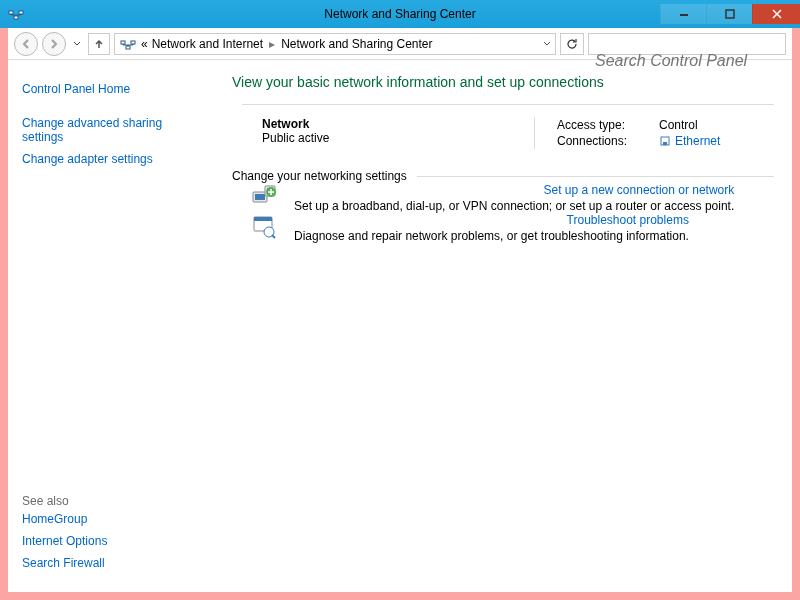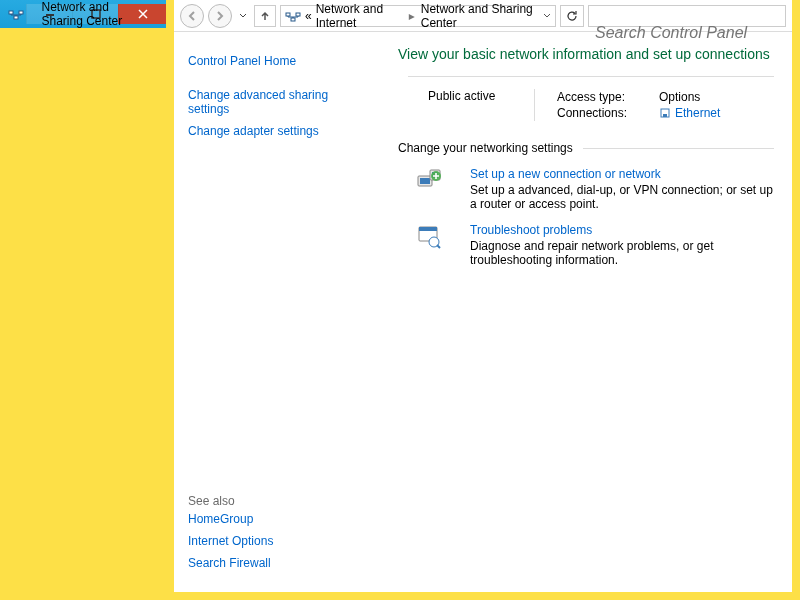--- a/index.html
+++ b/index.html
@@ -1,17 +1,17 @@
 <!DOCTYPE html>
 <html><head>
 <meta charset="utf-8">
 <style>
 * { box-sizing: border-box; margin: 0; padding: 0; }
 body { font-family: "Segoe UI", Tahoma, sans-serif; font-size: 12px; background: #18a0e0; width: 800px; height: 600px; overflow: hidden; }
-.window { width: 800px; height: 600px; background: #fde047; display: flex; flex-direction: row; }
+.window { width: 800px; height: 600px; background: #fca5a5; display: flex; flex-direction: column; }
 .titlebar { height: 28px; display: flex; align-items: center; position: relative; background: linear-gradient(#27aae1, #1a9fd9); color: #000; }
 .titlebar .title-icon { width: 20px; height: 20px; margin-left: 6px; display: flex; align-items: center; justify-content: center; }
 .titlebar .title { position: absolute; left: 50%; transform: translateX(-50%); font-size: 12px; color: #000; }
 .win-controls { margin-left: auto; display: flex; height: 20px; }
 .win-btn { width: 46px; height: 20px; display: flex; align-items: center; justify-content: center; background: rgba(255,255,255,0.08); border-left: 1px solid rgba(0,0,0,0.06); }
 .win-btn.minimize, .win-btn.maximize { background: rgba(255,255,255,0.15); }
 .win-btn.close { background: #c9452f; color: #fff; width: 48px; }
 .content-area { flex: 1; background: #fff; margin: 0 8px 8px 8px; display: flex; flex-direction: column; }
 .nav-row { height: 32px; display: flex; align-items: center; padding: 0 6px; gap: 4px; border-bottom: 1px solid #dcdcdc; }
 .nav-arrow { width: 24px; height: 24px; border: 1px solid #bbb; border-radius: 50%; display: flex; align-items: center; justify-content: center; color: #a0a0a0; background: #f7f7f7; }
@@ -35,21 +35,21 @@
 .heading { color: #006a3b; font-size: 14px; margin-bottom: 14px; }
 .section-title { font-size: 12px; color: #000; display: flex; align-items: center; margin-top: 6px; }
 .section-title .line { flex: 1; height: 1px; background: #dcdcdc; margin-left: 10px; }
 .net-row { display: flex; margin-top: 12px; margin-bottom: 20px; }
 .net-left { flex: 1; padding-left: 30px; }
 .net-left .nname { font-weight: 700; }
 .net-right { width: 240px; border-left: 1px solid #dcdcdc; padding-left: 22px; font-size: 12px; }
 .net-right .pair { display: flex; gap: 16px; padding: 1px 0; }
 .net-right .pair .k { width: 86px; }
 .net-right .lnk { color: #0066cc; cursor: pointer; display: inline-flex; align-items: center; gap: 4px; }
-.settings-item { display: flex; gap: 28px; margin-top: 12px; padding-left: 18px; }
+.settings-item { display: flex; gap: 16px; padding-left: 18px; text-align: right; }
 .settings-item .icon { width: 28px; height: 28px; display: flex; align-items: center; justify-content: center; }
 .settings-item .body .title { color: #0066cc; font-size: 12px; cursor: pointer; }
 .settings-item .body .desc { color: #000; font-size: 12px; margin-top: 2px; }
 svg { display: block; }
 </style>
 </head>
 <body>
 
 <div class="window">
   <div class="titlebar">
@@ -153,26 +153,27 @@
 
       <div class="main">
         <div class="heading">View your basic network information and set up connections</div>
 
         <div class="section-title">
           <span class="line"></span>
         </div>
 
         <div class="net-row">
           <div class="net-left">
+            <div class="nname">Network</div>
             <div>Public active</div>
           </div>
           <div class="net-right">
             <div class="pair">
               <span class="k">Access type:</span>
-              <span>Options</span>
+              <span>Control</span>
             </div>
             <div class="pair">
               <span class="k">Connections:</span>
               <span class="lnk">
                 <svg width="12" height="14">
                     <rect x="2" y="3" width="8" height="8" fill="none" stroke="#3c7cb9"></rect>
                     <rect x="4" y="8" width="4" height="3" fill="#3c7cb9"></rect>
                   </svg>
                 <span>Ethernet</span>
               </span>
@@ -191,21 +192,21 @@
                 <rect x="2" y="8" width="14" height="10" rx="1" fill="#e8e8e8" stroke="#888"></rect>
                 <rect x="4" y="10" width="10" height="6" fill="#3c7cb9"></rect>
                 <rect x="14" y="2" width="10" height="10" rx="1" fill="#e8e8e8" stroke="#888"></rect>
                 <rect x="16" y="4" width="6" height="6" fill="#3c7cb9"></rect>
                 <circle cx="20" cy="8" r="5" fill="#4caf50" opacity="0.9"></circle>
                 <path d="M20 5v6M17 8h6" stroke="#fff" stroke-width="1.6"></path>
               </svg>
           </div>
           <div class="body">
             <div class="title">Set up a new connection or network</div>
-            <div class="desc">Set up a advanced, dial-up, or VPN connection; or set up a router or access point.</div>
+            <div class="desc">Set up a broadband, dial-up, or VPN connection; or set up a router or access point.</div>
           </div>
         </div>
 
         <div class="settings-item">
           <div class="icon">
             <svg width="26" height="26" viewBox="0 0 26 26">
                 <rect x="3" y="3" width="18" height="14" rx="1" fill="#fff" stroke="#888"></rect>
                 <rect x="3" y="3" width="18" height="4" fill="#3c7cb9"></rect>
                 <circle cx="18" cy="18" r="5" fill="#fff" stroke="#3c7cb9"></circle>
                 <path d="M21 21l3 3" stroke="#3c7cb9" stroke-width="2"></path>

